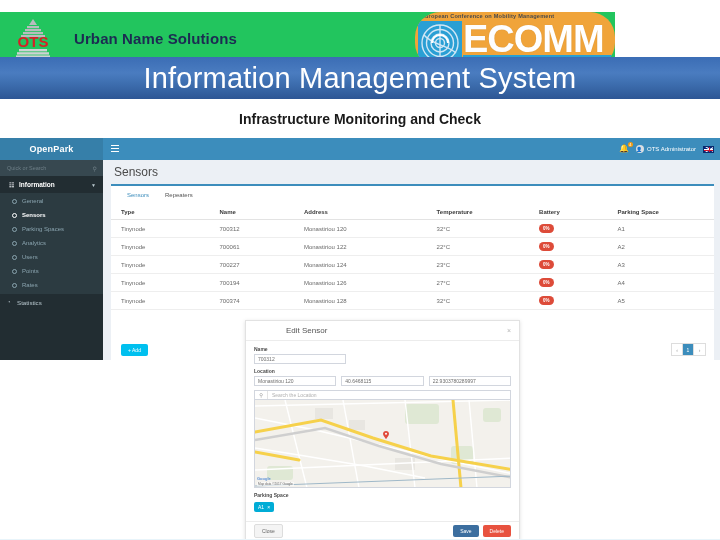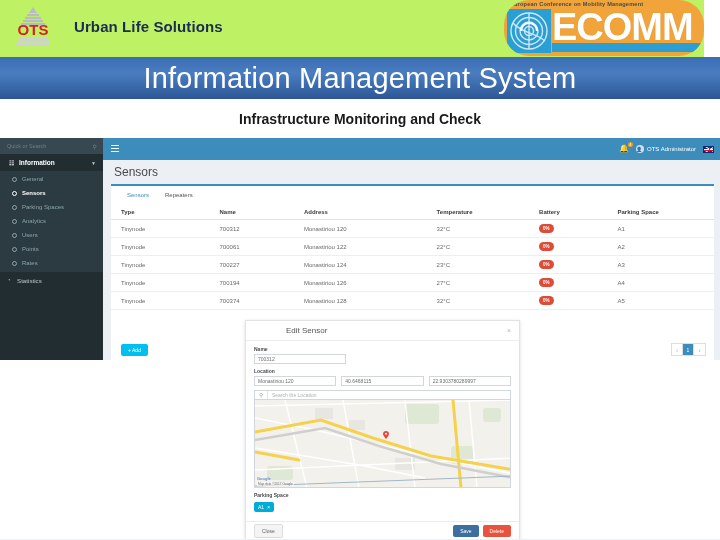--- a/index.html
+++ b/index.html
@@ -6,22 +6,22 @@
   html, body {
     width: 720px; height: 540px;
     font-family: "Liberation Sans", sans-serif;
     background: #ffffff;
     overflow: hidden;
   }
   .slide { position: relative; width: 720px; height: 540px; background:#fff; }
 
   
   .slide-header {
-    position: absolute; left:0; top:0; width:704px; height:57px;
-    background:#bef264;
+    position: absolute; left:0; top:12px; width:615px; height:57px;
+    background:#22c55e;
   }
   .ots-logo {
     position:absolute; left:10px; top:5px; width:46px; height:46px;
   }
   .brand-title {
     position:absolute; left:74px; top:18px;
     font-size:15px; font-weight:bold; color:#1c2b52;
     letter-spacing:0.1px;
   }
   .ecomm-banner {
@@ -284,21 +284,21 @@
           <rect x="11" y="18" width="24" height="2.2"></rect>
         </g>
         <g fill="#cfd2d4">
           <rect x="9" y="32" width="28" height="2.4"></rect>
           <rect x="7" y="35.2" width="32" height="2.4"></rect>
           <rect x="6" y="38.4" width="34" height="2.4"></rect>
         </g>
         <text x="23" y="30" font-family="Liberation Sans, sans-serif" font-size="15" font-weight="bold" fill="#d81f26" text-anchor="middle">OTS</text>
       </svg>
     </div>
-    <div class="brand-title">Urban Life Solutions</div>
+    <div class="brand-title">Urban Name Solutions</div>
 
     <div class="ecomm-banner">
       <div class="ecomm-tagline">European Conference on Mobility Management</div>
       <div class="ecomm-mark">
         <svg width="44" height="44" viewBox="0 0 44 44">
           <g fill="none" stroke="#cfe6f5" stroke-width="1.4">
             <circle cx="22" cy="22" r="18"></circle>
             <circle cx="22" cy="22" r="13.5"></circle>
             <circle cx="22" cy="22" r="9"></circle>
             <circle cx="22" cy="22" r="4.5"></circle>
@@ -316,20 +316,21 @@
   <div class="title-band">
     <div class="title-band-text">Information Management System</div>
   </div>
   <div class="subtitle-zone">
     <div class="subtitle-text">Infrastructure Monitoring and Check</div>
   </div>
 
   <div class="app">
 
     <div class="sidebar">
+      <div class="sidebar-brand">OpenPark</div>
       <div class="sidebar-search">
         <span>Quick or Search</span>
         <span class="s-ic">⚲</span>
       </div>
       <div class="nav-header">
         <span class="ic">☷</span>
         <span>Information</span>
         <span class="chev">▼</span>
       </div>
       <div class="nav-sub">

